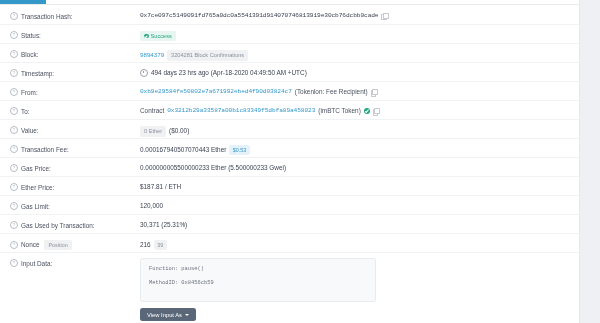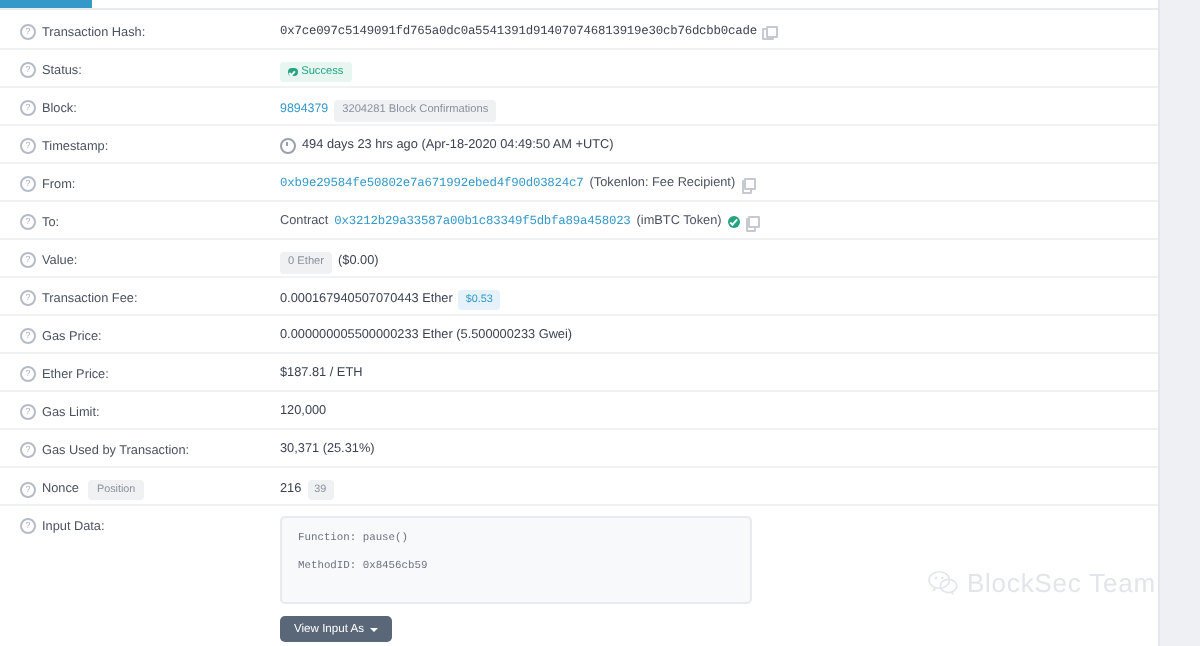--- a/index.html
+++ b/index.html
@@ -481,25 +481,14 @@
           <button class="btn-view-input">
             <span>View Input As</span>
             <span class="caret-down"></span>
           </button>
         </div>
       </div>
 
     </div>
   </div>
 
-  <div class="watermark">
-    <svg class="wechat-icon" viewBox="0 0 24 20">
-      <ellipse cx="9" cy="7.6" rx="8.2" ry="6.6" fill="none" stroke="#e2e5ea" stroke-width="1.3"></ellipse>
-      <path d="M5 13.6 L3.2 17 L6.8 15.2 Z" fill="#e2e5ea"></path>
-      <circle cx="6.4" cy="6" r="1.05" fill="#e2e5ea"></circle>
-      <circle cx="11.4" cy="6" r="1.05" fill="#e2e5ea"></circle>
-      <ellipse cx="16.4" cy="12.4" rx="6.6" ry="5.3" fill="none" stroke="#e2e5ea" stroke-width="1.3"></ellipse>
-      <path d="M19.4 17 L21.2 19.6 L18.2 18.4 Z" fill="#e2e5ea"></path>
-    </svg>
-    <span>BlockSec Team</span>
-  </div>
 
 </div>
 
 </body></html>

